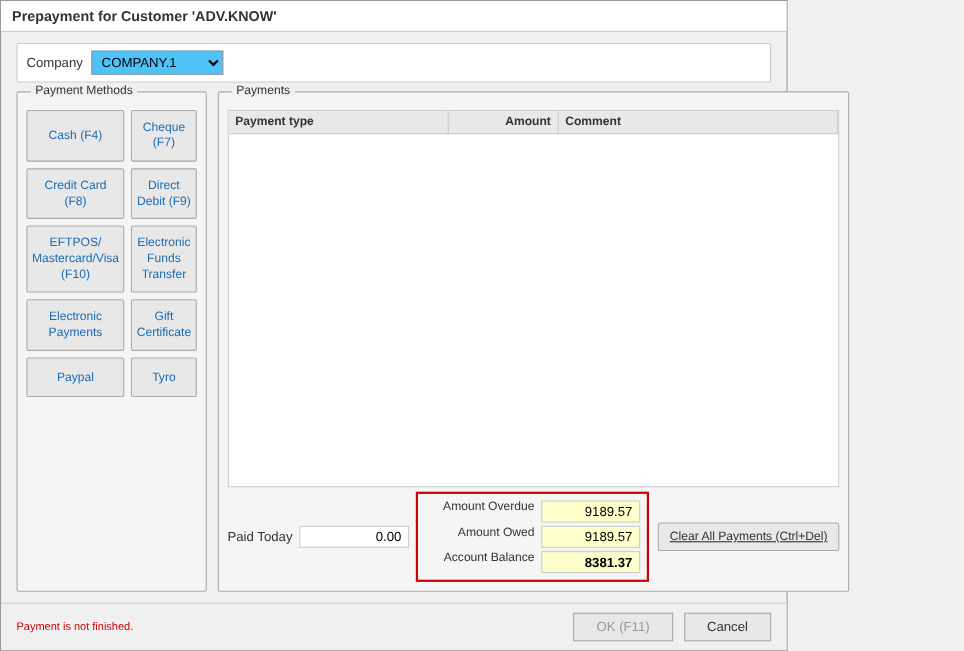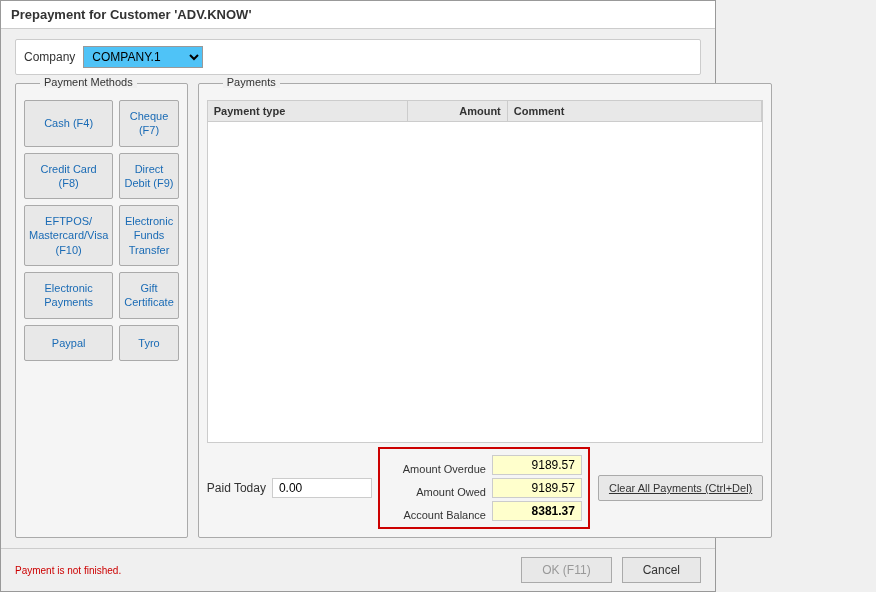--- a/index.html
+++ b/index.html
@@ -64,21 +64,21 @@
     .panel-group {
       border: 1px solid #aaa;
       border-radius: 2px;
       background: #f5f5f5;
       padding: 8px;
       position: relative;
     }
     .panel-label {
       position: absolute;
       top: -8px;
-      left: 24px;
+      left: 12px;
       background: #f0f0f0;
       padding: 0 4px;
       font-size: 11px;
       color: #333;
     }
     .payment-methods-panel {
       width: 225px;
       display: flex;
       flex-direction: column;
     }
@@ -147,37 +147,38 @@
     .paid-label {
       font-size: 12px;
       color: #333;
       white-space: nowrap;
     }
     .paid-value {
       border: 1px solid #ccc;
       background: #fff;
       padding: 2px 6px;
       width: 100px;
+      text-align: right;
       font-size: 12px;
     }
     .summary-section {
       display: flex;
       gap: 8px;
       align-items: flex-start;
     }
     .summary-fields {
       border: 2px solid #cc0000;
       padding: 6px;
       display: flex;
       flex-direction: column;
       gap: 3px;
     }
     .summary-row {
       display: flex;
-      align-items: flex-end;
+      align-items: flex-start;
       gap: 6px;
     }
     .summary-label {
       font-size: 11px;
       color: #333;
       width: 100px;
       text-align: right;
     }
     .summary-value {
       border: 1px solid #ccc;

